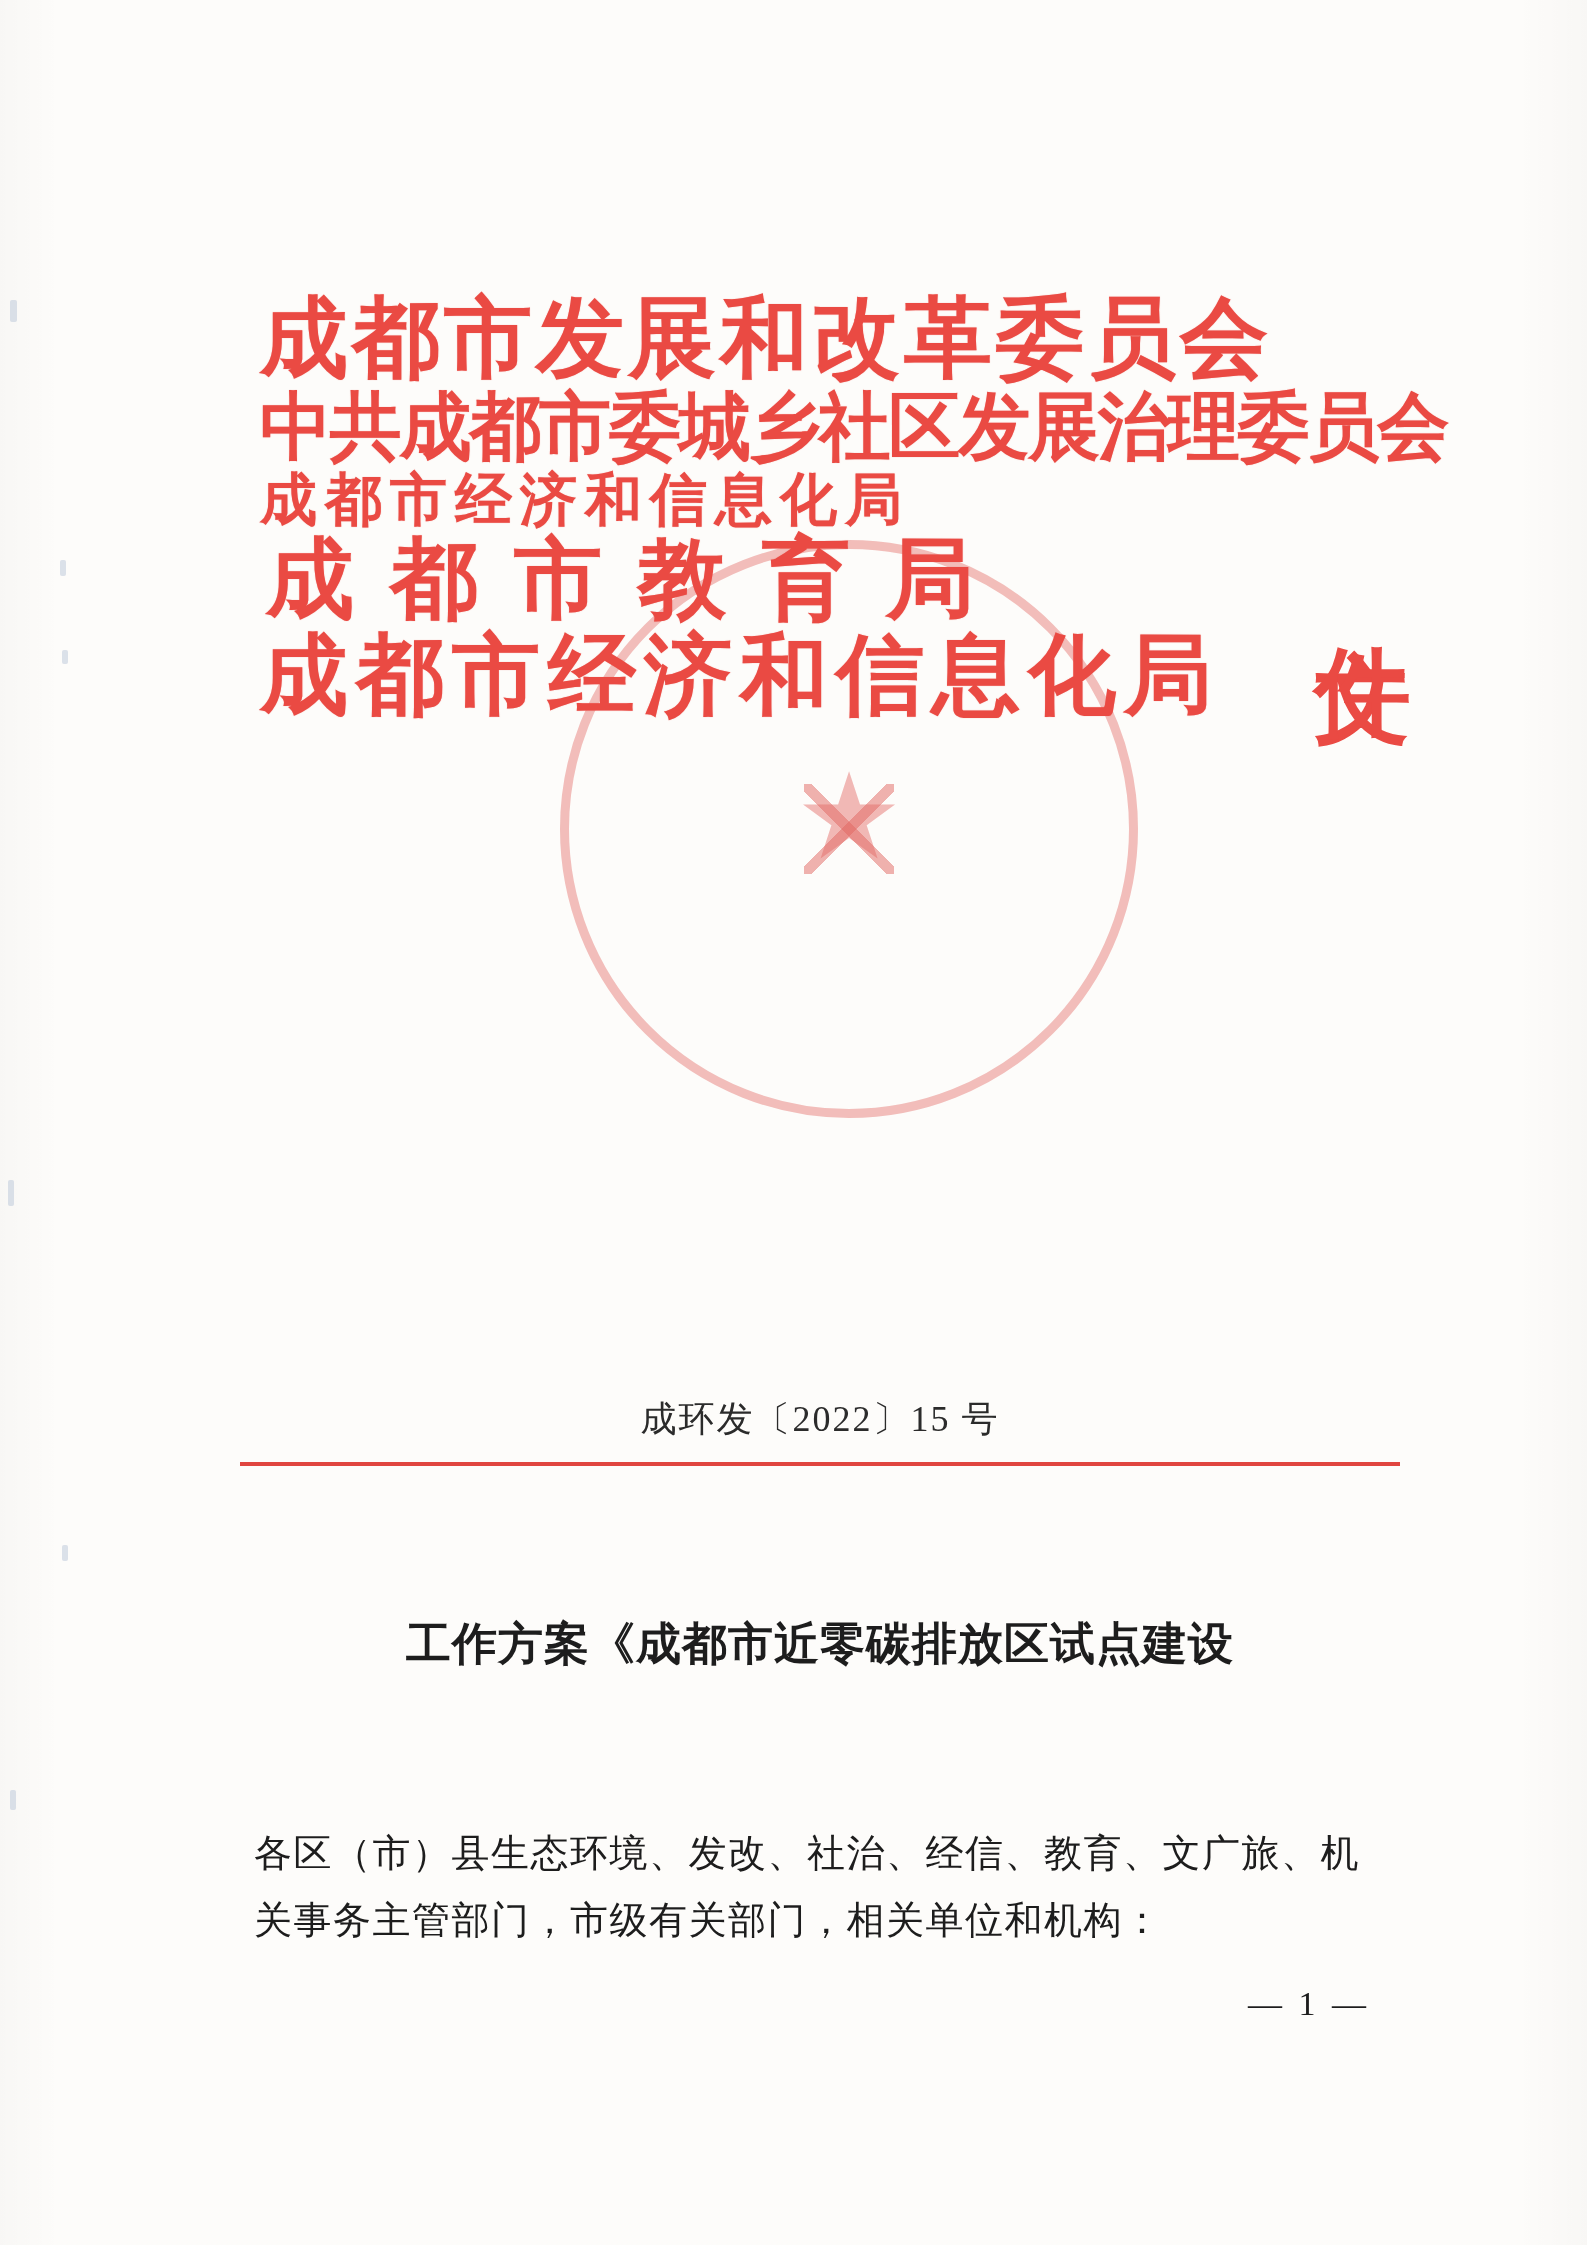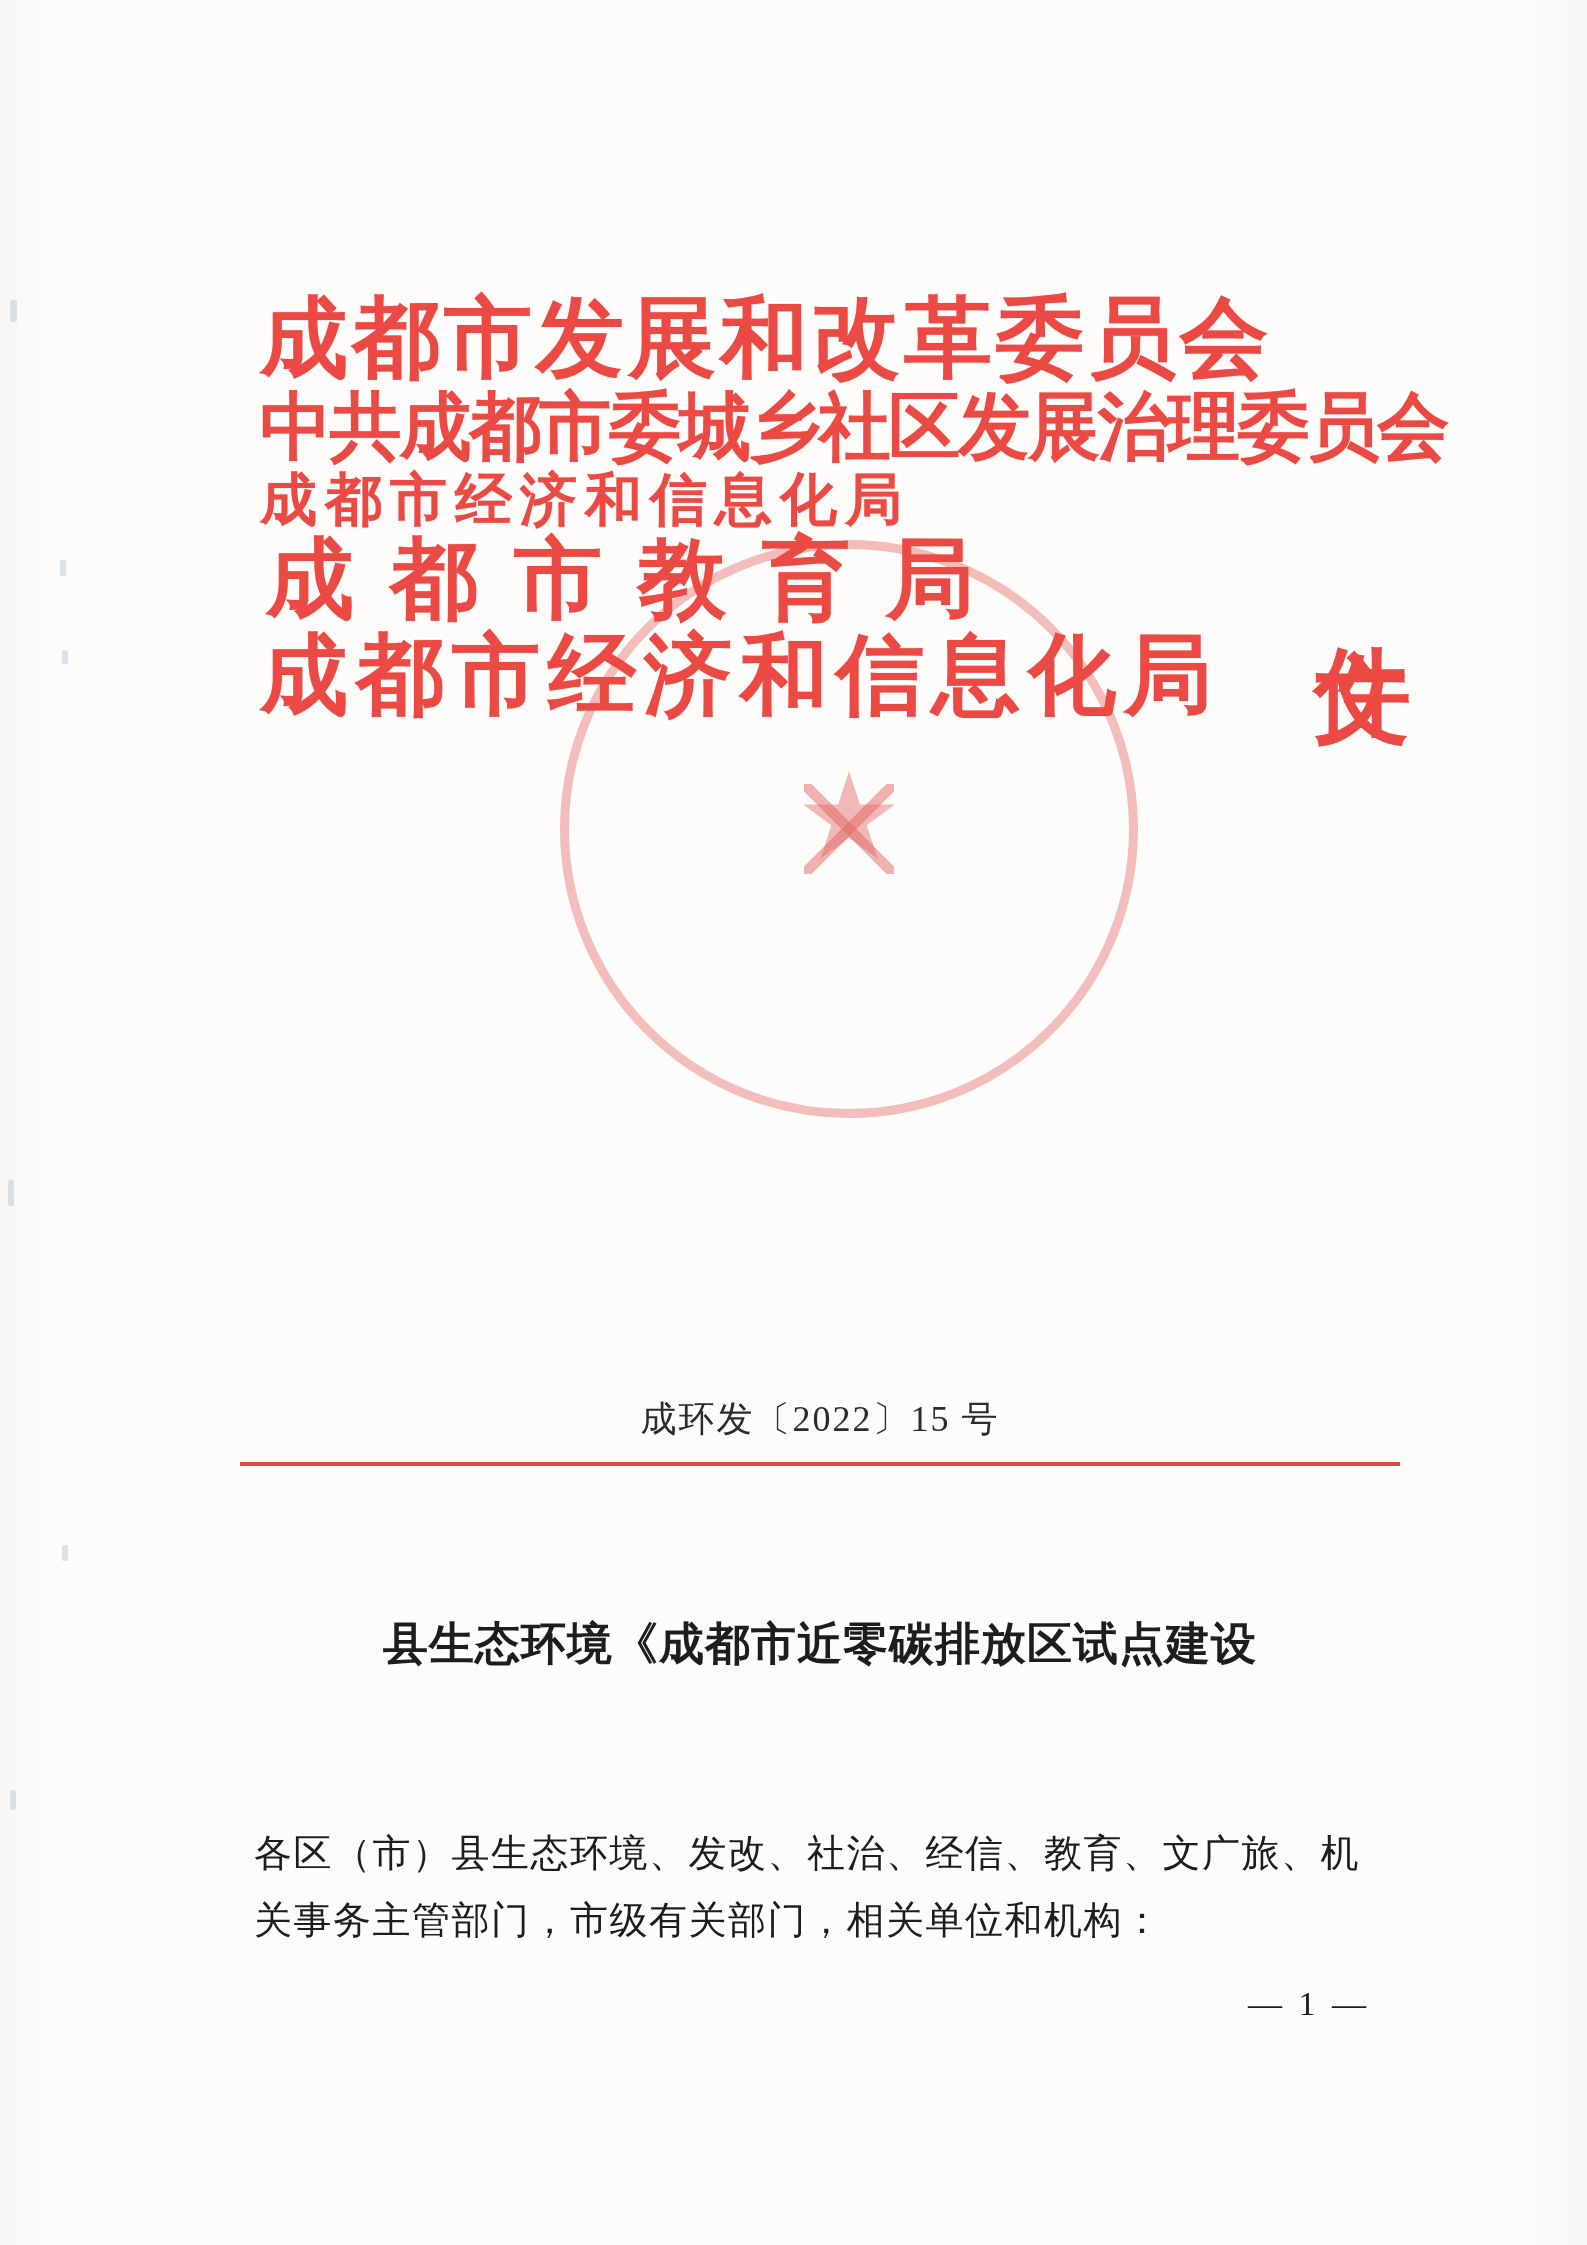--- a/index.html
+++ b/index.html
@@ -205,21 +205,21 @@
       <div class="mast-line mast-5">成都市教育局</div>
       <div class="mast-line mast-6">成都市经济和信息化局</div>
       <div class="mast-wenjian">文件</div>
     </div>
 
     <div class="doc-number">成环发〔2022〕15 号</div>
 
     <div class="red-rule"></div>
 
     <div class="title">
-      <div>县生态环境《成都市近零碳排放区试点建设</div>
+      <div>工作方案《成都市近零碳排放区试点建设</div>
     </div>
 
     <div class="para">
       <span class="indent">各区（市）县生态环境、发改、社治、经信、教育、文广旅、机</span>
       <span class="indent">关事务主管部门，市级有关部门，相关单位和机构：</span>
     </div>
 
     <div class="page-number">— 1 —</div>
 
   </div>

